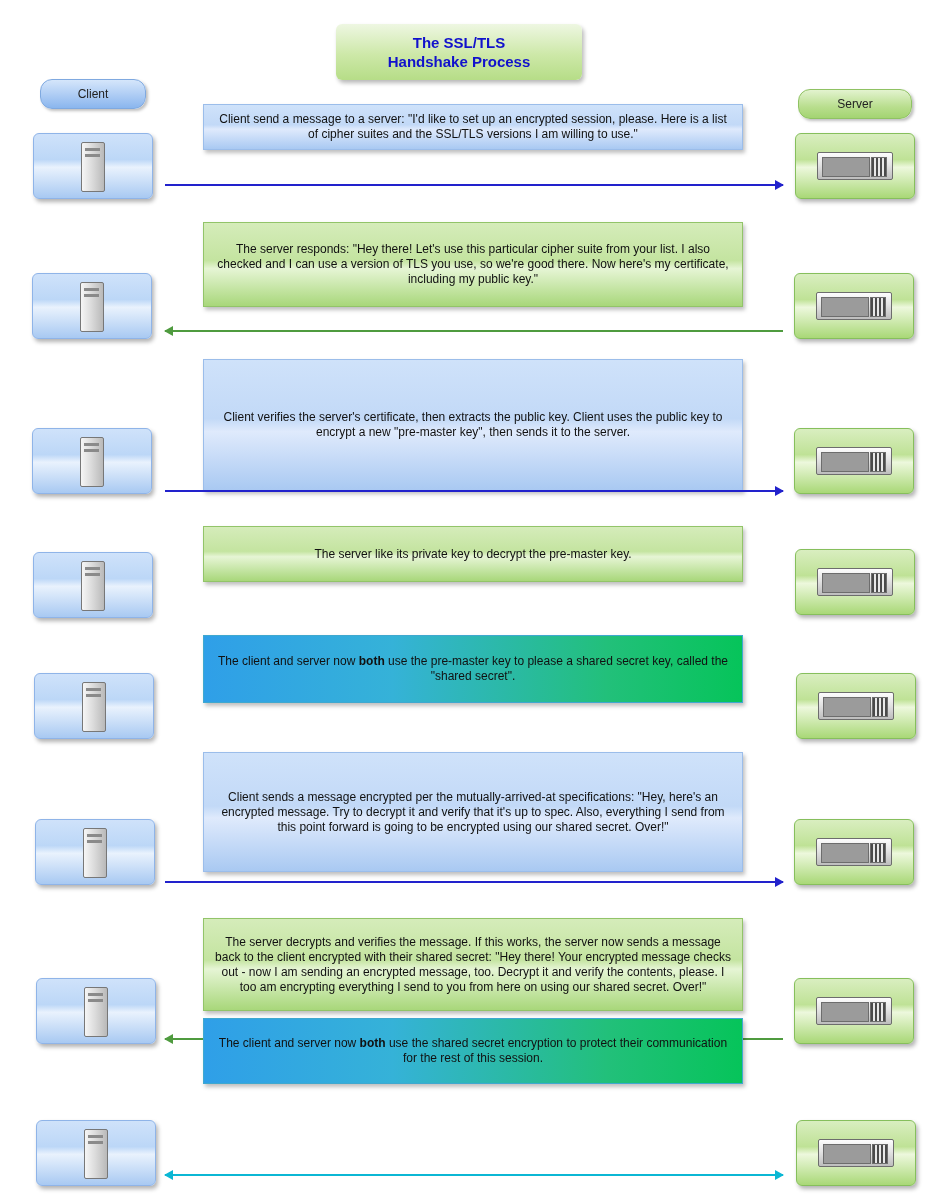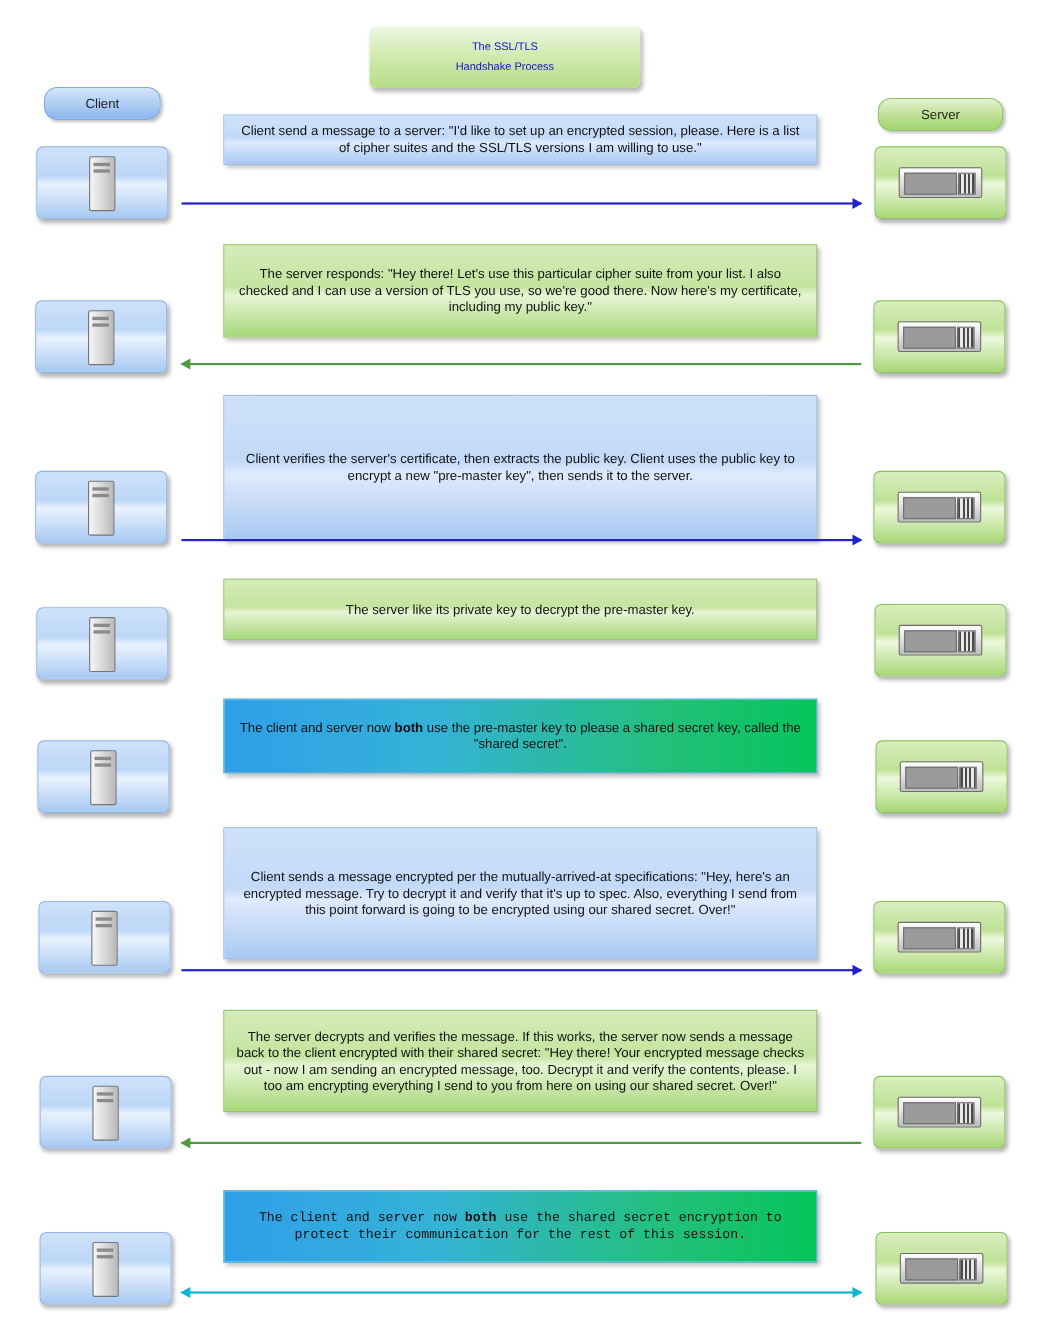--- a/index.html
+++ b/index.html
@@ -25,22 +25,22 @@
     border-radius: 6px;
     background: linear-gradient(to bottom, #eef7e2 0%, #cde8a8 55%, #b6dd87 100%);
     box-shadow: 2px 3px 4px rgba(0,0,0,0.28);
     display: flex;
     align-items: center;
     justify-content: center;
     text-align: center;
   }
   .title-box .title-text {
     color: #1111cc;
-    font-weight: normal;
-    font-size: 10px;
+    font-weight: bold;
+    font-size: 15px;
     line-height: 19px;
   }
 
   
   .col-header {
     position: absolute;
     height: 28px;
     border-radius: 12px;
     display: flex;
     align-items: center;
@@ -300,21 +300,21 @@
   <div class="line" style="background:#4f9b3f;"></div>
   <div class="head" style="border-right-color:#4f9b3f;"></div>
 </div>
 
 <div class="node client" style="left:36px; top:1120px;">
   <div class="tower"></div>
 </div>
 <div class="node server" style="left:796px; top:1120px;">
   <div class="rack"></div>
 </div>
-<div class="msg gradient" style="top:1082px; height:66px;font-family:Liberation Mono, monospace;">
+<div class="msg gradient" style="top:1018px; height:66px;">
   <span>
     <span>The client and server now </span><b>both</b><span> use the shared secret encryption to protect their communication for the rest of this session.</span>
   </span>
 </div>
 <div class="arrow both" style="left:165px; top:1174px; width:618px;">
   <div class="line" style="background:#0bb7d4;"></div>
   <div class="head-l" style="border-right-color:#0bb7d4;"></div>
   <div class="head-r" style="border-left-color:#0bb7d4;"></div>
 </div>
 

